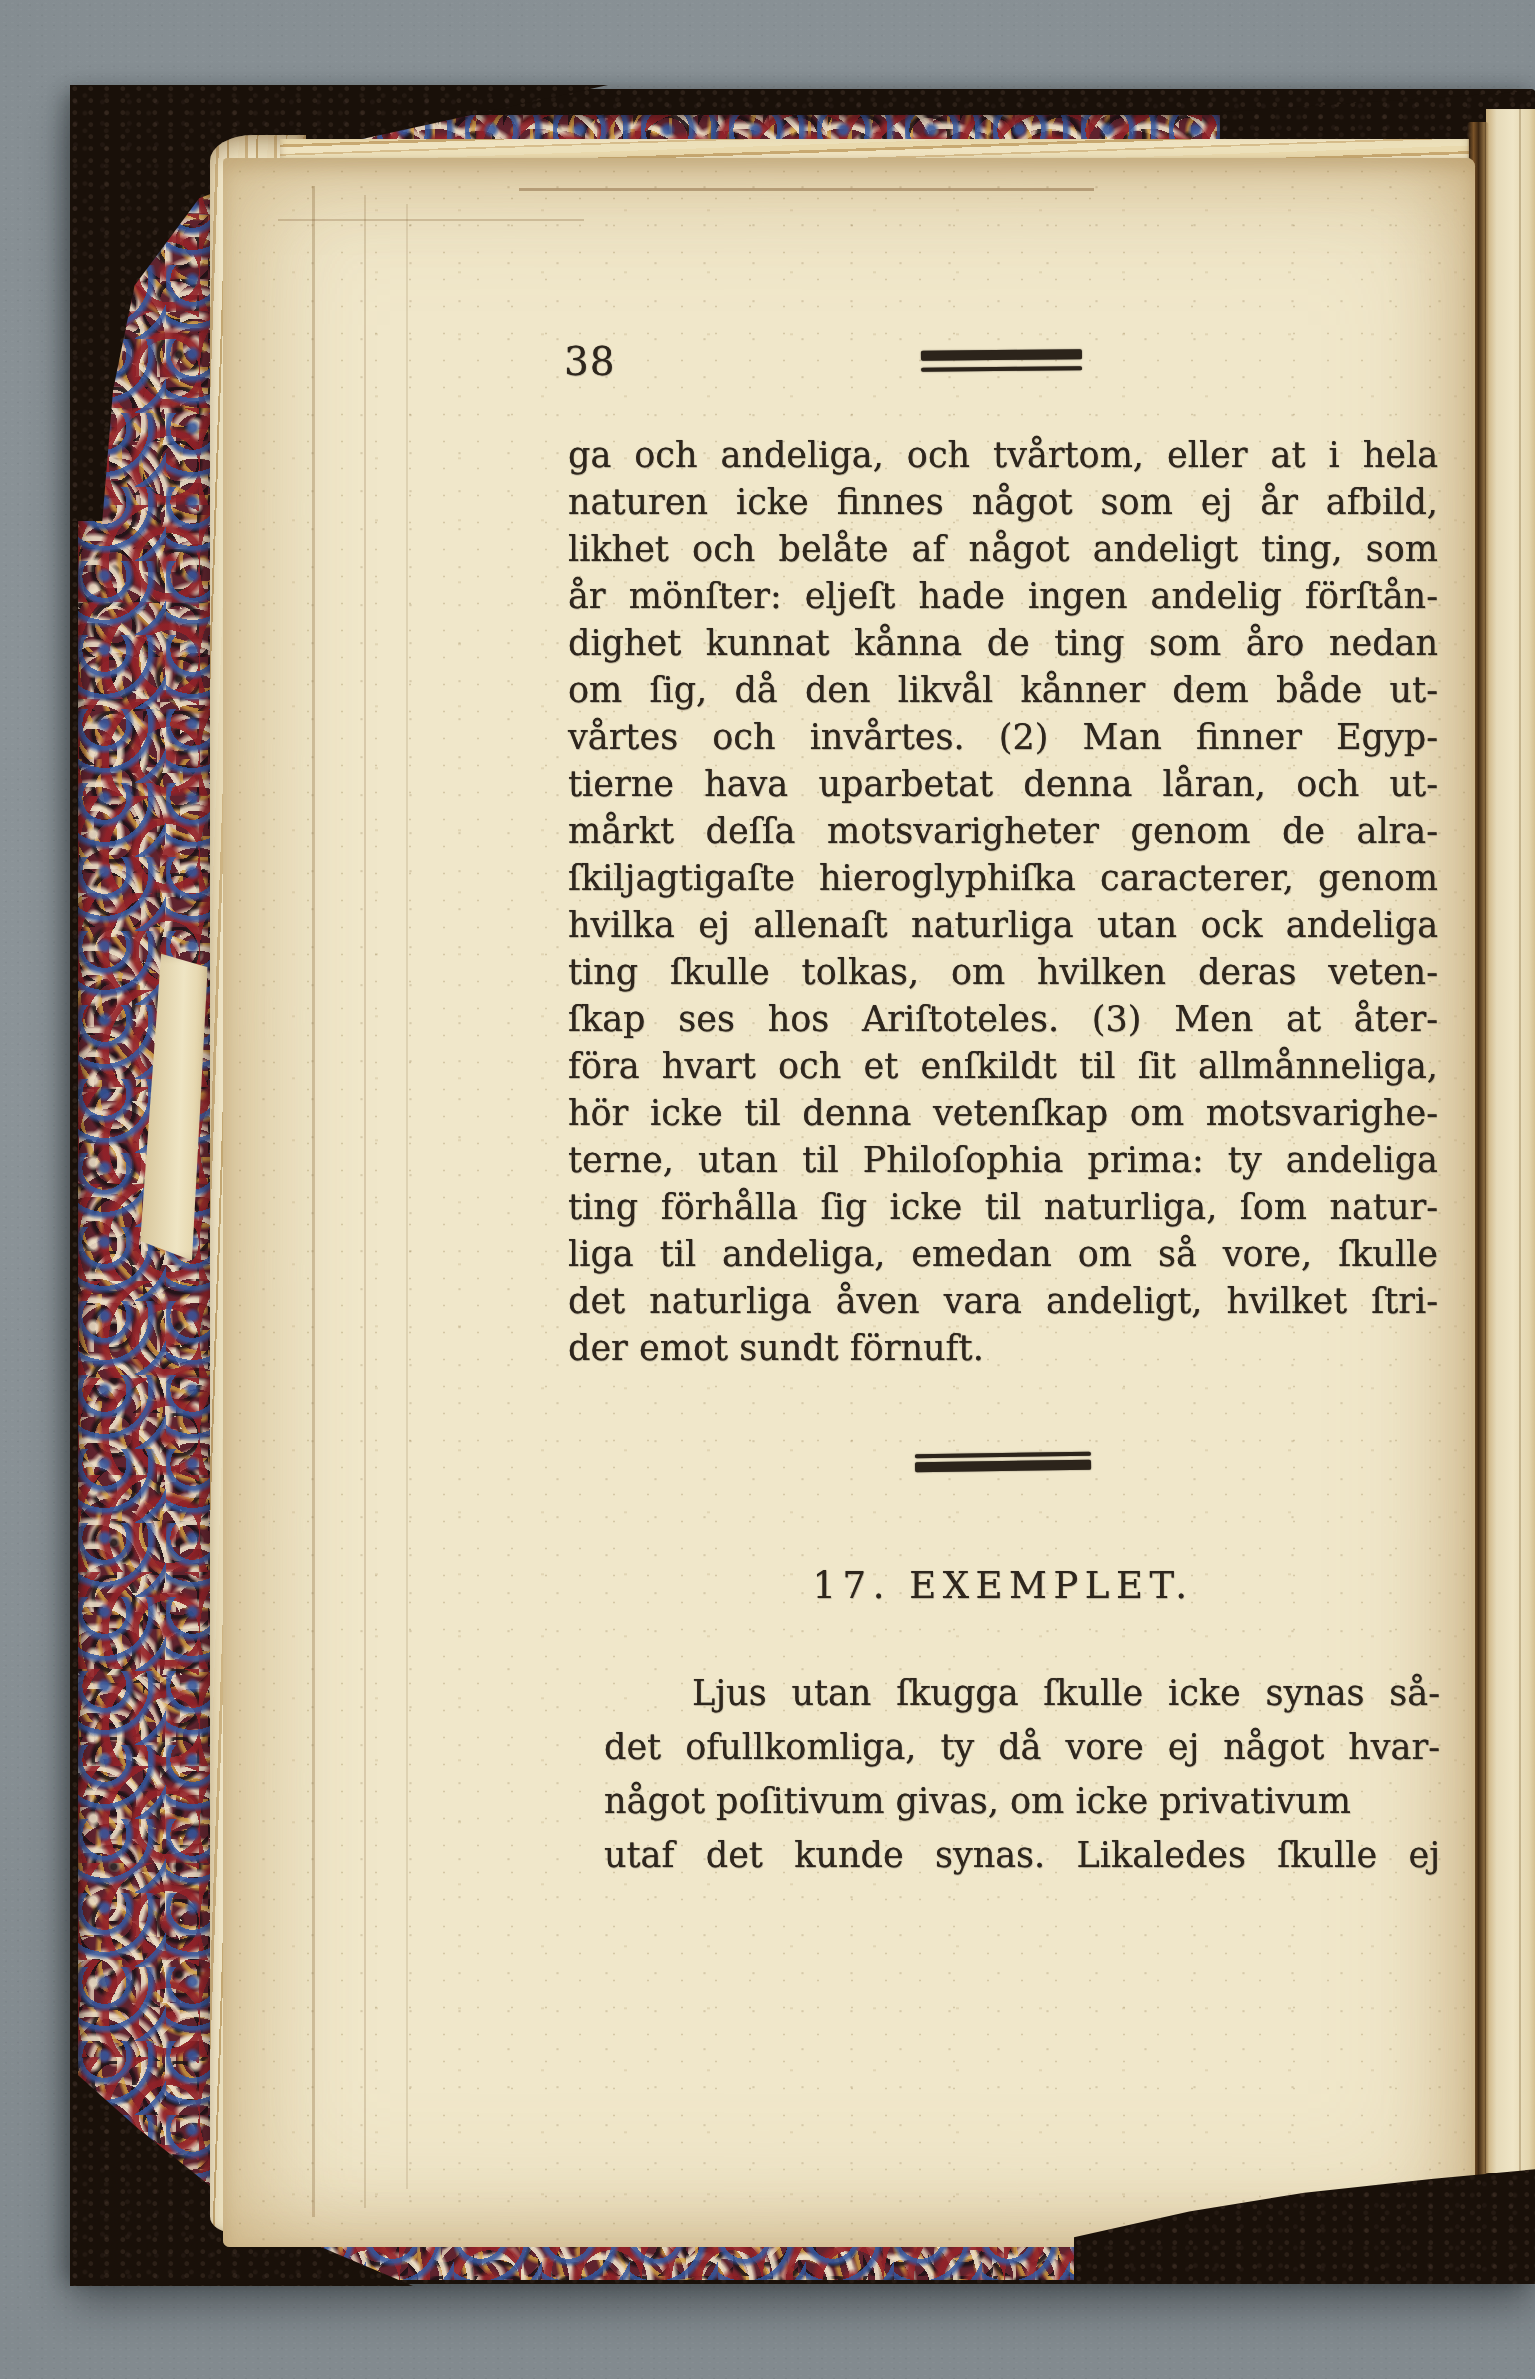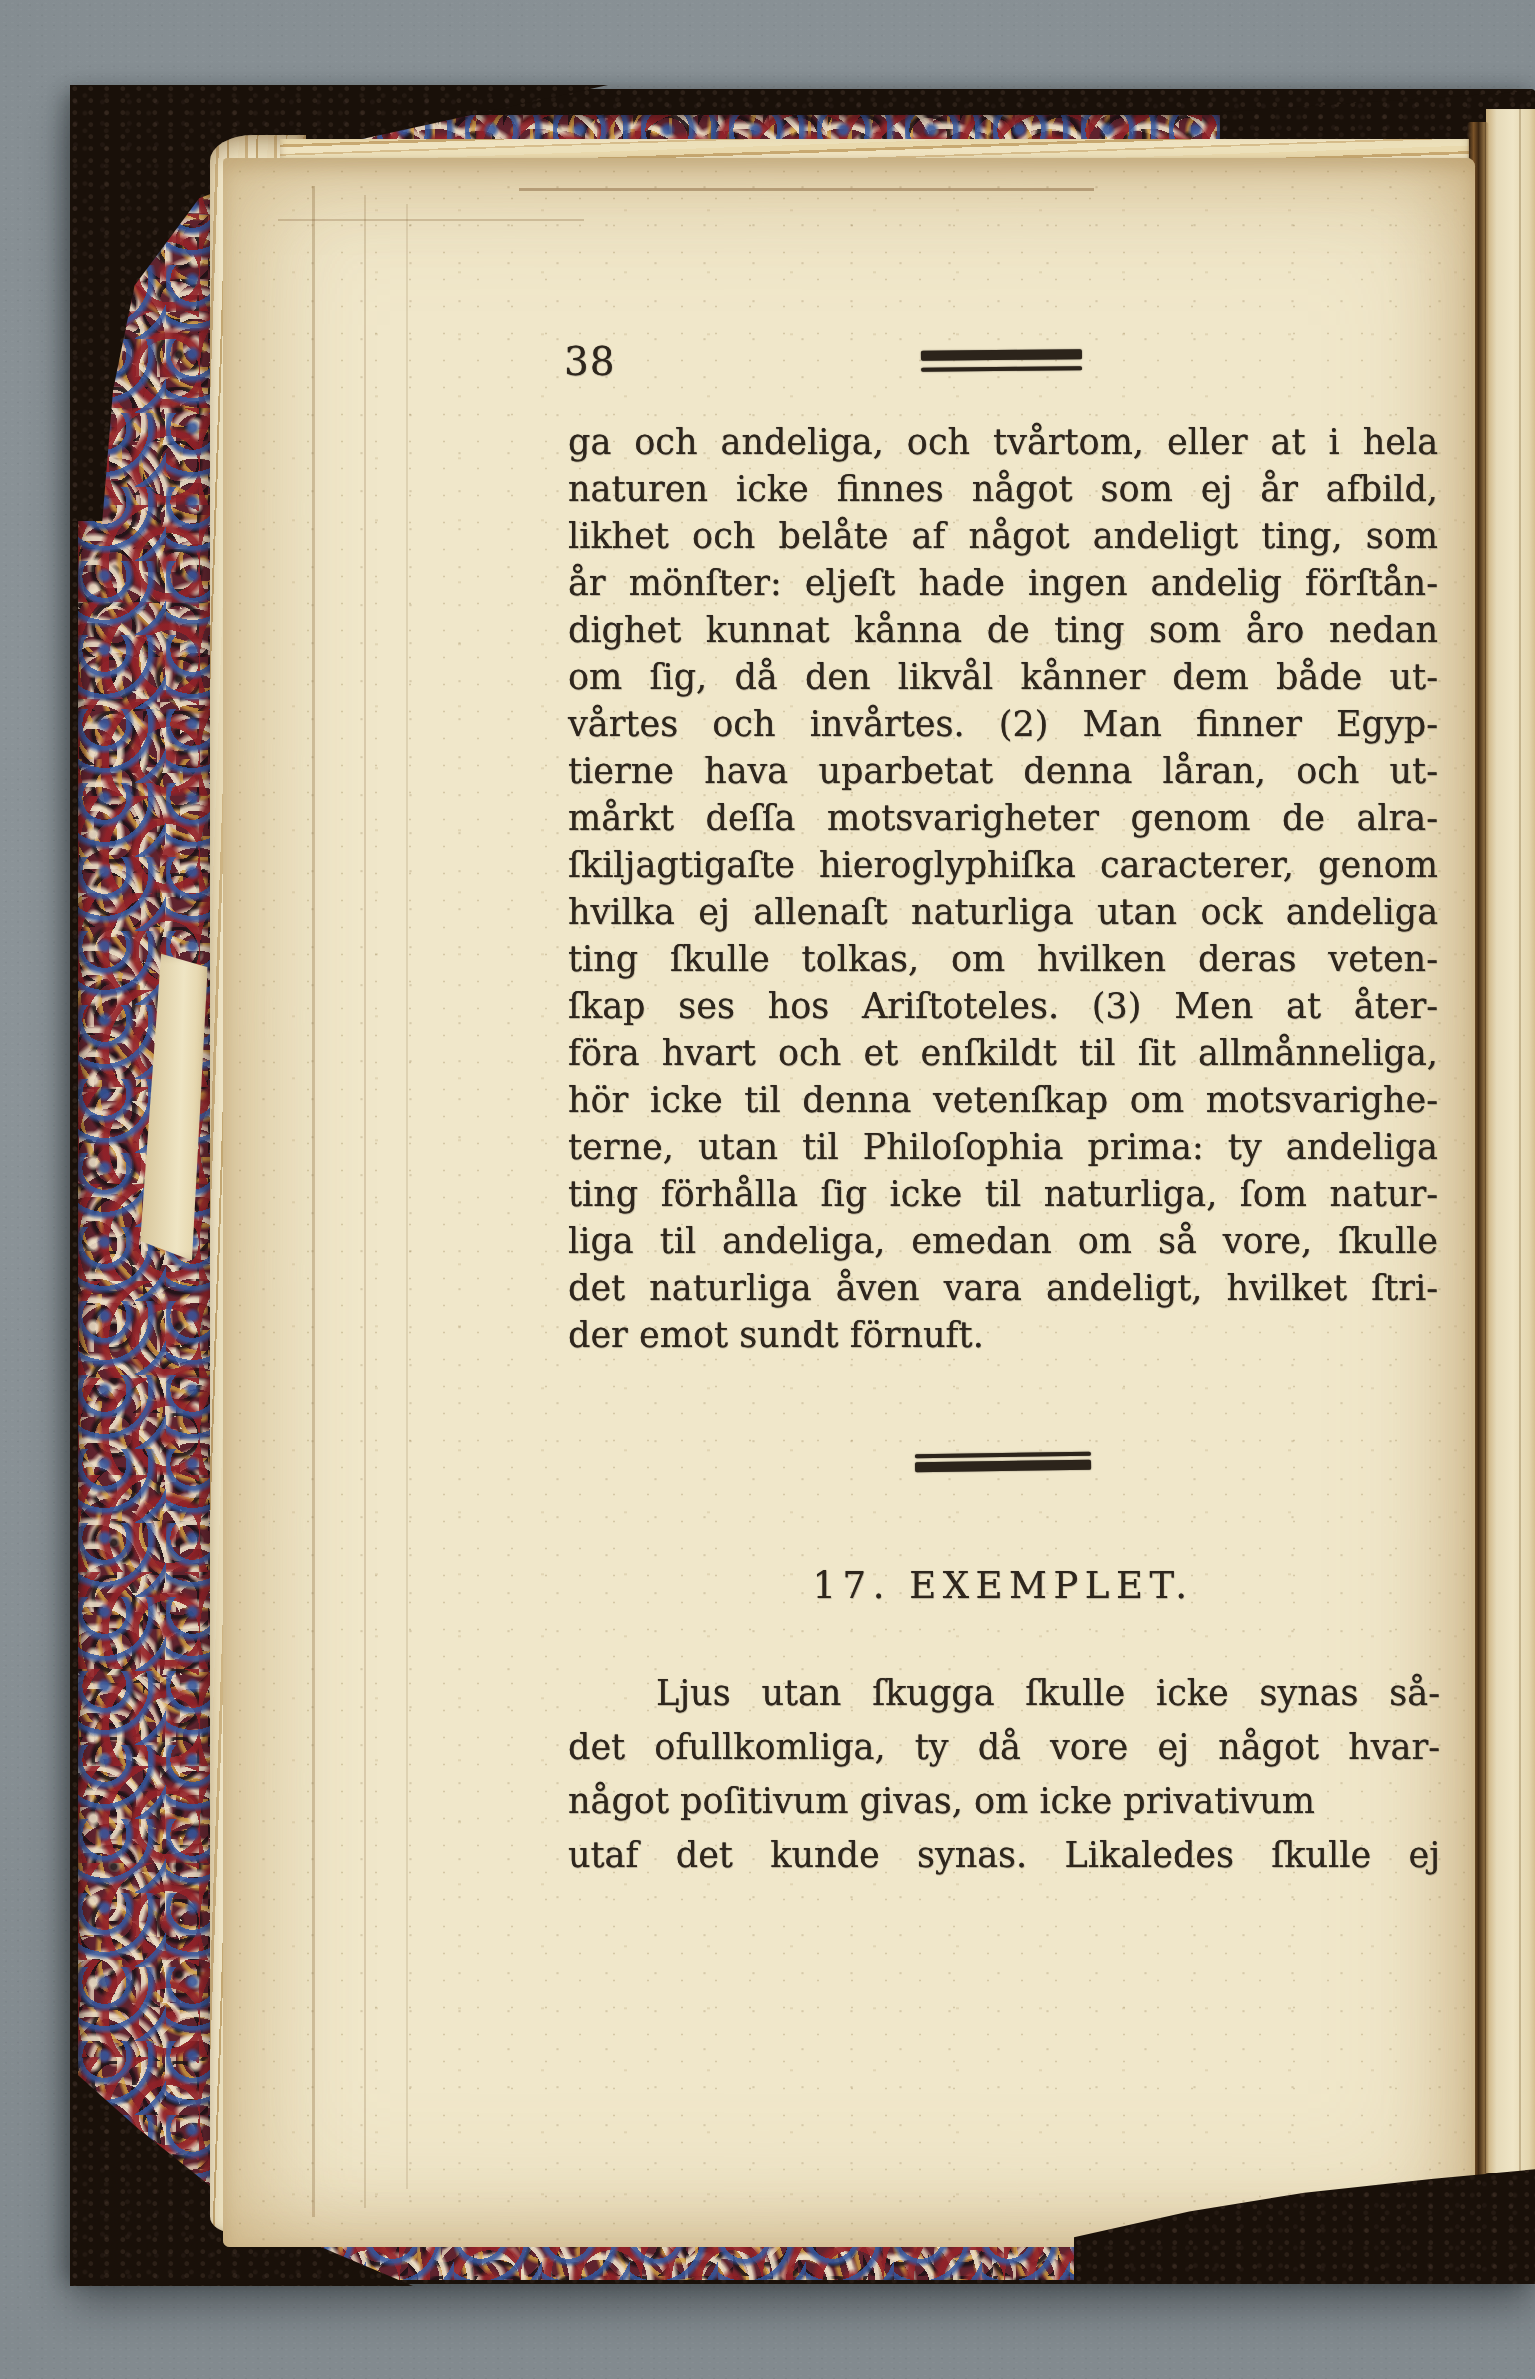--- a/index.html
+++ b/index.html
@@ -112,25 +112,25 @@
   .pageno{left:564px;top:339px;font-size:39px;letter-spacing:0.9px;}
   .rule{display:flex;flex-direction:column;}
   .rule .bar{background:#2c241b;box-shadow:0 0 1.4px rgba(44,36,27,.8);}
   .top-rule{left:921px;top:350px;width:161px;transform:rotate(-.5deg);}
   .top-rule .bar-a{height:10.2px;border-radius:1.9px;}
   .top-rule .bar-b{height:4.6px;margin-top:6.5px;border-radius:1.9px;}
   .divider-rule{left:915px;top:1453px;width:176px;transform:rotate(-.8deg);}
   .divider-rule .bar-a{height:3.7px;border-radius:1.9px;}
   .divider-rule .bar-b{height:9.3px;margin-top:4.6px;border-radius:1.9px;}
   .textblock{left:568px;width:870px;font-size:35px;}
-  .para1{top:419px;}
+  .para1{top:432px;}
   .para2{top:1666px;width:872px;}
   .tline{display:block;text-align:justify;text-align-last:justify;white-space:nowrap;}
   .para1 .tline{height:47px;line-height:47px;}
-  .para2 .tline{height:54px;line-height:54px;}
+  .para2 .tline{height:54px;line-height:54px;margin-left:36px;}
   .tline.last{text-align-last:left;}
   .tline.indent{padding-left:88px;}
   .heading{left:568px;top:1564px;width:870px;text-align:center;font-size:37px;letter-spacing:6.5px;}
 </style>
 </head>
 <body>
 
 <div class="stage">
 
   <div class="abs leather leather-base"></div>

